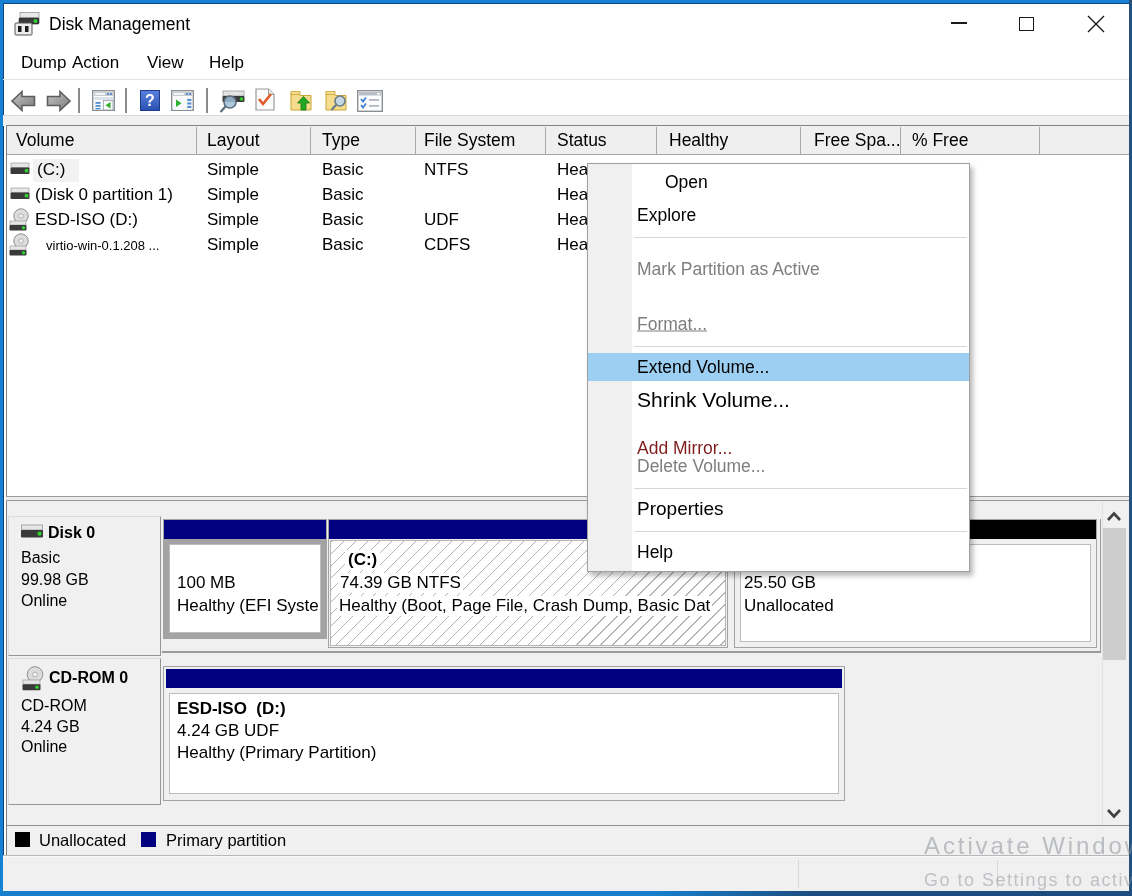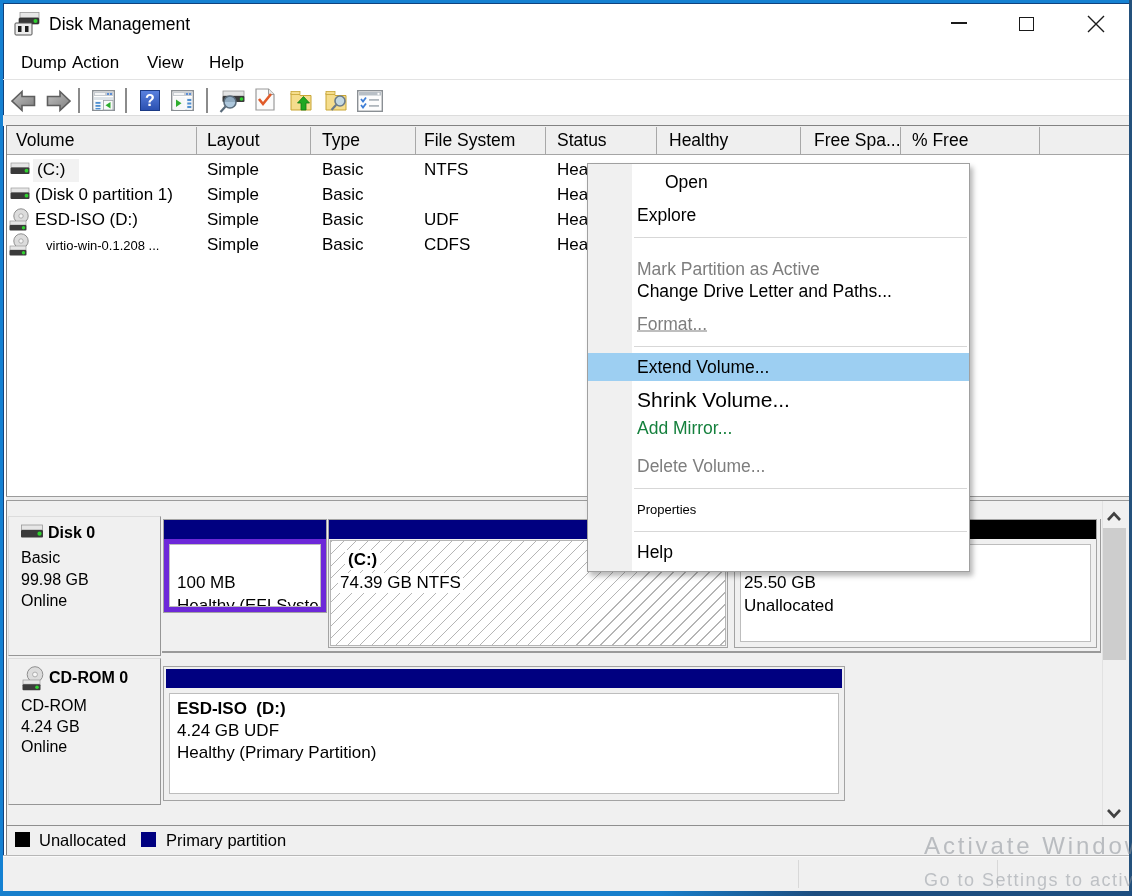--- a/index.html
+++ b/index.html
@@ -226,34 +226,35 @@
   <circle cx="19.5" cy="9.7" r="2.1" fill="#2fd12f"></circle>
 </svg>
 <div class="t" style="left:48px;top:533px;font-size:16px;font-weight:bold;text-align:right;">Disk 0</div>
 <div class="t" style="left:21px;top:558px;font-size:16px;">Basic</div>
 <div class="t" style="left:21px;top:580px;font-size:16px;">99.98 GB</div>
 <div class="t" style="left:21px;top:601px;font-size:16px;">Online</div>
 
 <div class="a" style="left:162px;top:651px;width:939px;height:1.5px;background:#9a9a9a;"></div>
 <div class="a" style="left:1100px;top:519px;width:1px;height:133px;background:#9a9a9a;"></div>
 
-<div class="a" style="left:163px;top:519px;width:164px;height:94px;border:1px solid #a3a3a3;background:#6d28d9;box-sizing:border-box;">
+<div class="a" style="left:163px;top:519px;width:164px;height:120px;border:1px solid #a3a3a3;background:#a3a3a3;box-sizing:border-box;">
   <div class="a" style="left:0;top:0;width:100%;height:19px;background:#000080;"></div>
   <div class="a" style="left:5px;right:5px;top:24px;bottom:5px;background:#fff;border:1px solid #bdbdbd;overflow:hidden;">
     <div class="t" style="left:7px;top:38px;font-size:17px;">100 MB</div>
     <div class="t" style="left:7px;top:61px;font-size:17px;">Healthy (EFI Syste</div>
   </div>
 </div>
 
 <div class="a" style="left:328px;top:519px;width:400px;height:129px;border:1px solid #a3a3a3;background:#f0f0f0;box-sizing:border-box;">
   <div class="a" style="left:0;top:0;width:100%;height:19px;background:#000080;"></div>
   <div class="a" style="left:1px;right:1px;top:20px;bottom:1px;border:1px solid #b5b5b5;overflow:hidden;background:#fff;">
     <div class="a" style="left:0;top:0;right:0;bottom:0;background:repeating-linear-gradient(135deg,#b5b5b5 0 1px,transparent 1px 8.5px);"></div>
     <div class="t" style="left:14px;top:19px;font-size:17px;font-weight:bold;background:#fff;padding:0 3px;">(C:)</div>
     <div class="t" style="left:7px;top:42px;font-size:17px;background:#fff;padding:0 2px;">74.39 GB NTFS</div>
+    <div class="t" style="left:6px;top:65px;font-size:17px;background:#fff;padding:0 2px;">Healthy (Boot, Page File, Crash Dump, Basic Dat</div>
   </div>
 </div>
 
 <div class="a" style="left:734px;top:519px;width:363px;height:129px;border:1px solid #a3a3a3;background:#f0f0f0;box-sizing:border-box;">
   <div class="a" style="left:0;top:0;width:100%;height:19px;background:#000;"></div>
   <div class="a" style="left:5px;right:5px;top:24px;bottom:5px;background:#fff;border:1px solid #bdbdbd;overflow:hidden;">
     <div class="t" style="left:3px;top:38px;font-size:17px;">25.50 GB</div>
     <div class="t" style="left:3px;top:61px;font-size:17px;">Unallocated</div>
   </div>
 </div>
@@ -303,27 +304,26 @@
 <div class="a" style="left:798px;top:860px;width:1px;height:28px;background:#d8d8d8;"></div>
 <div class="a" style="left:997px;top:860px;width:1px;height:28px;background:#d8d8d8;"></div>
 
 <div class="a" style="left:587px;top:163px;width:383px;height:409px;background:#fff;border:1px solid #a0a0a0;box-sizing:border-box;z-index:10;box-shadow:3px 4px 5px rgba(0,0,0,0.28);">
   <div class="a" style="left:0;top:0;width:44px;height:100%;background:#f0f0f0;"></div>
   <div class="a" style="left:0px;top:189px;width:381px;height:28px;background:#9dcff2;"></div>
   <div class="t" style="left:49px;top:18px;font-size:17.5px;margin-left:28px;">Open</div>
   <div class="t" style="left:49px;top:51px;font-size:17.5px;">Explore</div>
   <div class="a" style="left:46px;top:72.5px;width:333px;height:1px;background:#d7d7d7;"></div>
   <div class="t" style="left:49px;top:94px;font-size:17.5px;color:#7e7e7e;margin-top:11px;">Mark Partition as Active</div>
-  <div class="t" style="left:49px;top:127px;font-size:17.5px;">Change Drive Letter and Paths...</div>
   <div class="t" style="left:49px;top:160px;font-size:17.5px;color:#7e7e7e;text-decoration:underline;">Format...</div>
   <div class="a" style="left:46px;top:181.5px;width:333px;height:1px;background:#d7d7d7;"></div>
   <div class="t" style="left:49px;top:203px;font-size:17.5px;">Extend Volume...</div>
   <div class="t" style="left:49px;top:236px;font-size:21px;">Shrink Volume...</div>
-  <div class="t" style="left:49px;top:264px;font-size:17.5px;color:#15803d;">Add Mirror...</div>
+  <div class="t" style="left:49px;top:284px;font-size:17.5px;color:#7f1d1d;">Add Mirror...</div>
   <div class="t" style="left:49px;top:302px;font-size:17.5px;color:#7e7e7e;">Delete Volume...</div>
   <div class="a" style="left:46px;top:323.5px;width:333px;height:1px;background:#d7d7d7;"></div>
-  <div class="t" style="left:49px;top:345px;font-size:13px;">Properties</div>
+  <div class="t" style="left:49px;top:345px;font-size:19px;">Properties</div>
   <div class="a" style="left:46px;top:366.5px;width:333px;height:1px;background:#d7d7d7;"></div>
   <div class="t" style="left:49px;top:388px;font-size:17.5px;">Help</div>
 </div>
 
 <div class="t" style="left:924px;top:846px;font-size:24px;letter-spacing:2.9px;color:rgba(140,146,153,0.55);z-index:30;">Activate Windows</div>
 <div class="t" style="left:924px;top:880px;font-size:18px;letter-spacing:1.5px;color:rgba(140,146,153,0.50);z-index:30;">Go to Settings to activate Windows.</div>
 
 </body></html>

